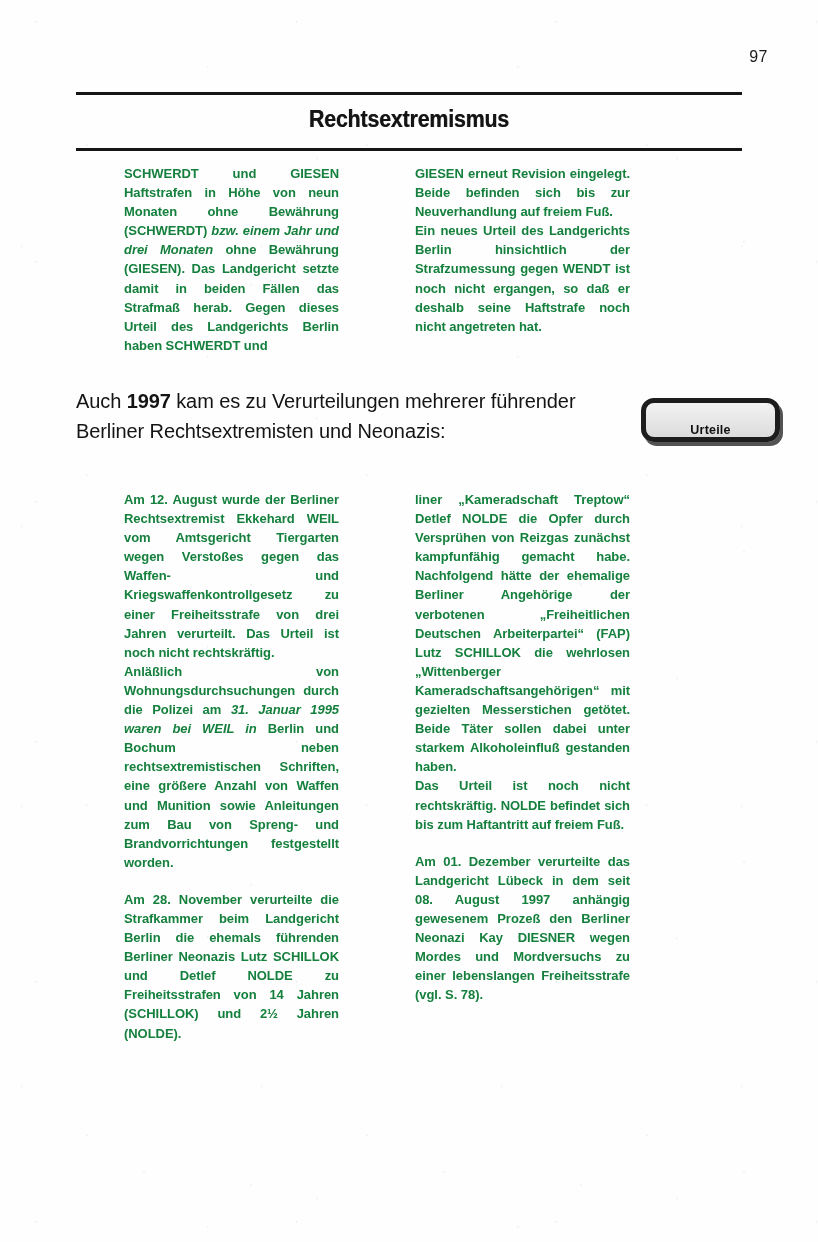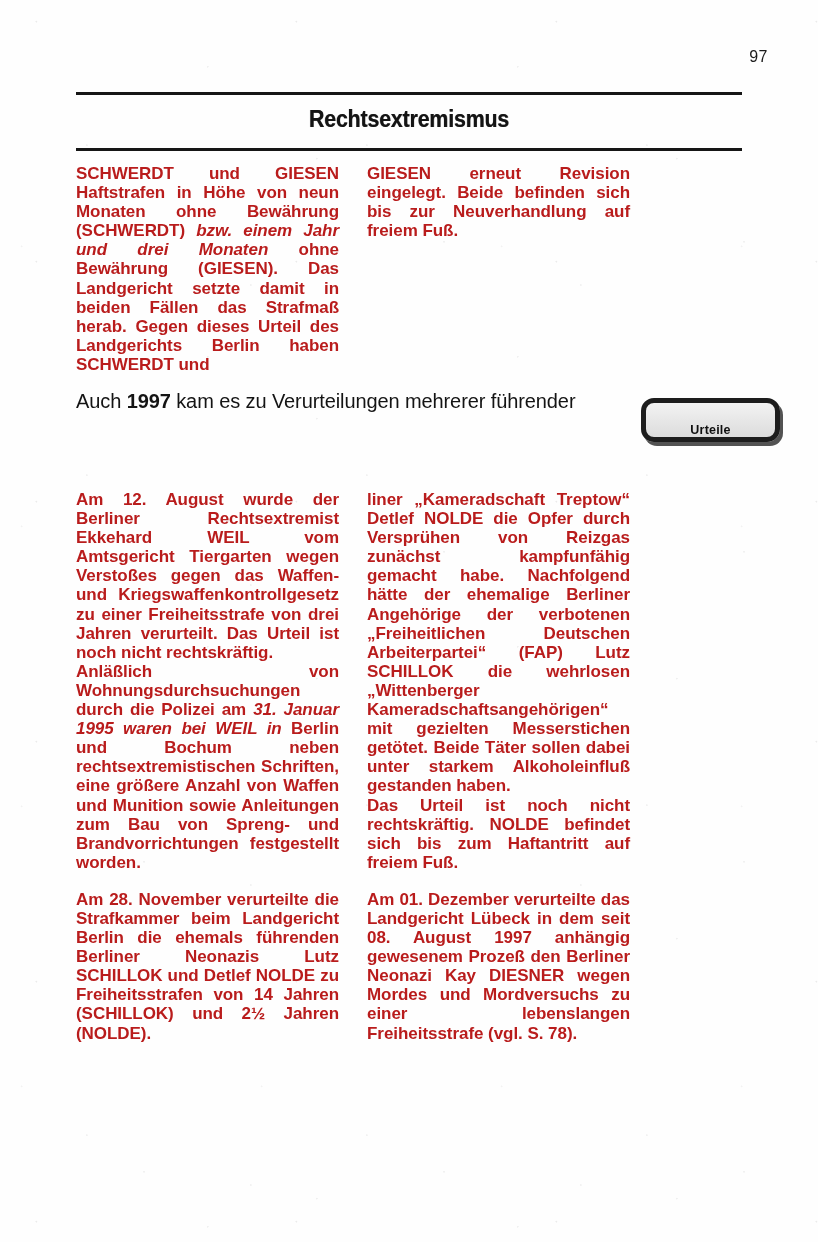--- a/index.html
+++ b/index.html
@@ -77,26 +77,27 @@
   .cols {
     position: absolute;
     display: flex;
     gap: 28px;
   }
   .col {
     width: 263px;
   }
 
   .bodytext {
-    font-size: 17px;
+    font-size: 13px;
     line-height: 19.1px;
     font-weight: 700;
     text-align: justify;
-    color: #b91c1c;
+    color: #15803d;
     letter-spacing: -0.05px;
+    margin-left: 48px;
   }
   .bodytext p { margin: 0; }
   .bodytext p + p { margin-top: 0px; }
   .bodytext .gap { margin-top: 18px; }
   .bodytext i { font-style: italic; }
 
   .block-top { top: 164px; left: 76px; }
   .block-bottom { top: 490px; left: 76px; }
 
   
@@ -156,26 +157,28 @@
     <div class="col">
       <div class="bodytext">
         <p>
           <span>SCHWERDT und GIESEN Haftstrafen in Höhe von neun Monaten ohne Bewährung (SCHWERDT) </span><i>bzw. einem Jahr und drei Monaten</i><span> ohne Bewährung (GIESEN). Das Landgericht setzte damit in beiden Fällen das Strafmaß herab. Gegen dieses Urteil des Landgerichts Berlin haben SCHWERDT und</span>
         </p>
       </div>
     </div>
     <div class="col">
       <div class="bodytext">
         <p>GIESEN erneut Revision eingelegt. Beide befinden sich bis zur Neuverhandlung auf freiem Fuß.</p>
+        <p>Ein neues Urteil des Landgerichts Berlin hinsichtlich der Strafzumessung gegen WENDT ist noch nicht ergangen, so daß er deshalb seine Haftstrafe noch nicht angetreten hat.</p>
       </div>
     </div>
   </div>
 
   <div class="lead">
     <span>Auch </span><b>1997</b><span> kam es zu Verurteilungen mehrerer führender</span>
+    <span class="lastline">Berliner Rechtsextremisten und Neonazis:</span>
   </div>
 
   <div class="tag-box">
     <span class="tag-label">Urteile</span>
   </div>
 
   <div class="cols block-bottom">
     <div class="col">
       <div class="bodytext">
         <p>Am 12. August wurde der Berliner Rechtsextremist Ekkehard WEIL vom Amtsgericht Tiergarten wegen Verstoßes gegen das Waffen- und Kriegswaffenkontrollgesetz zu einer Freiheitsstrafe von drei Jahren verurteilt. Das Urteil ist noch nicht rechtskräftig.</p>

